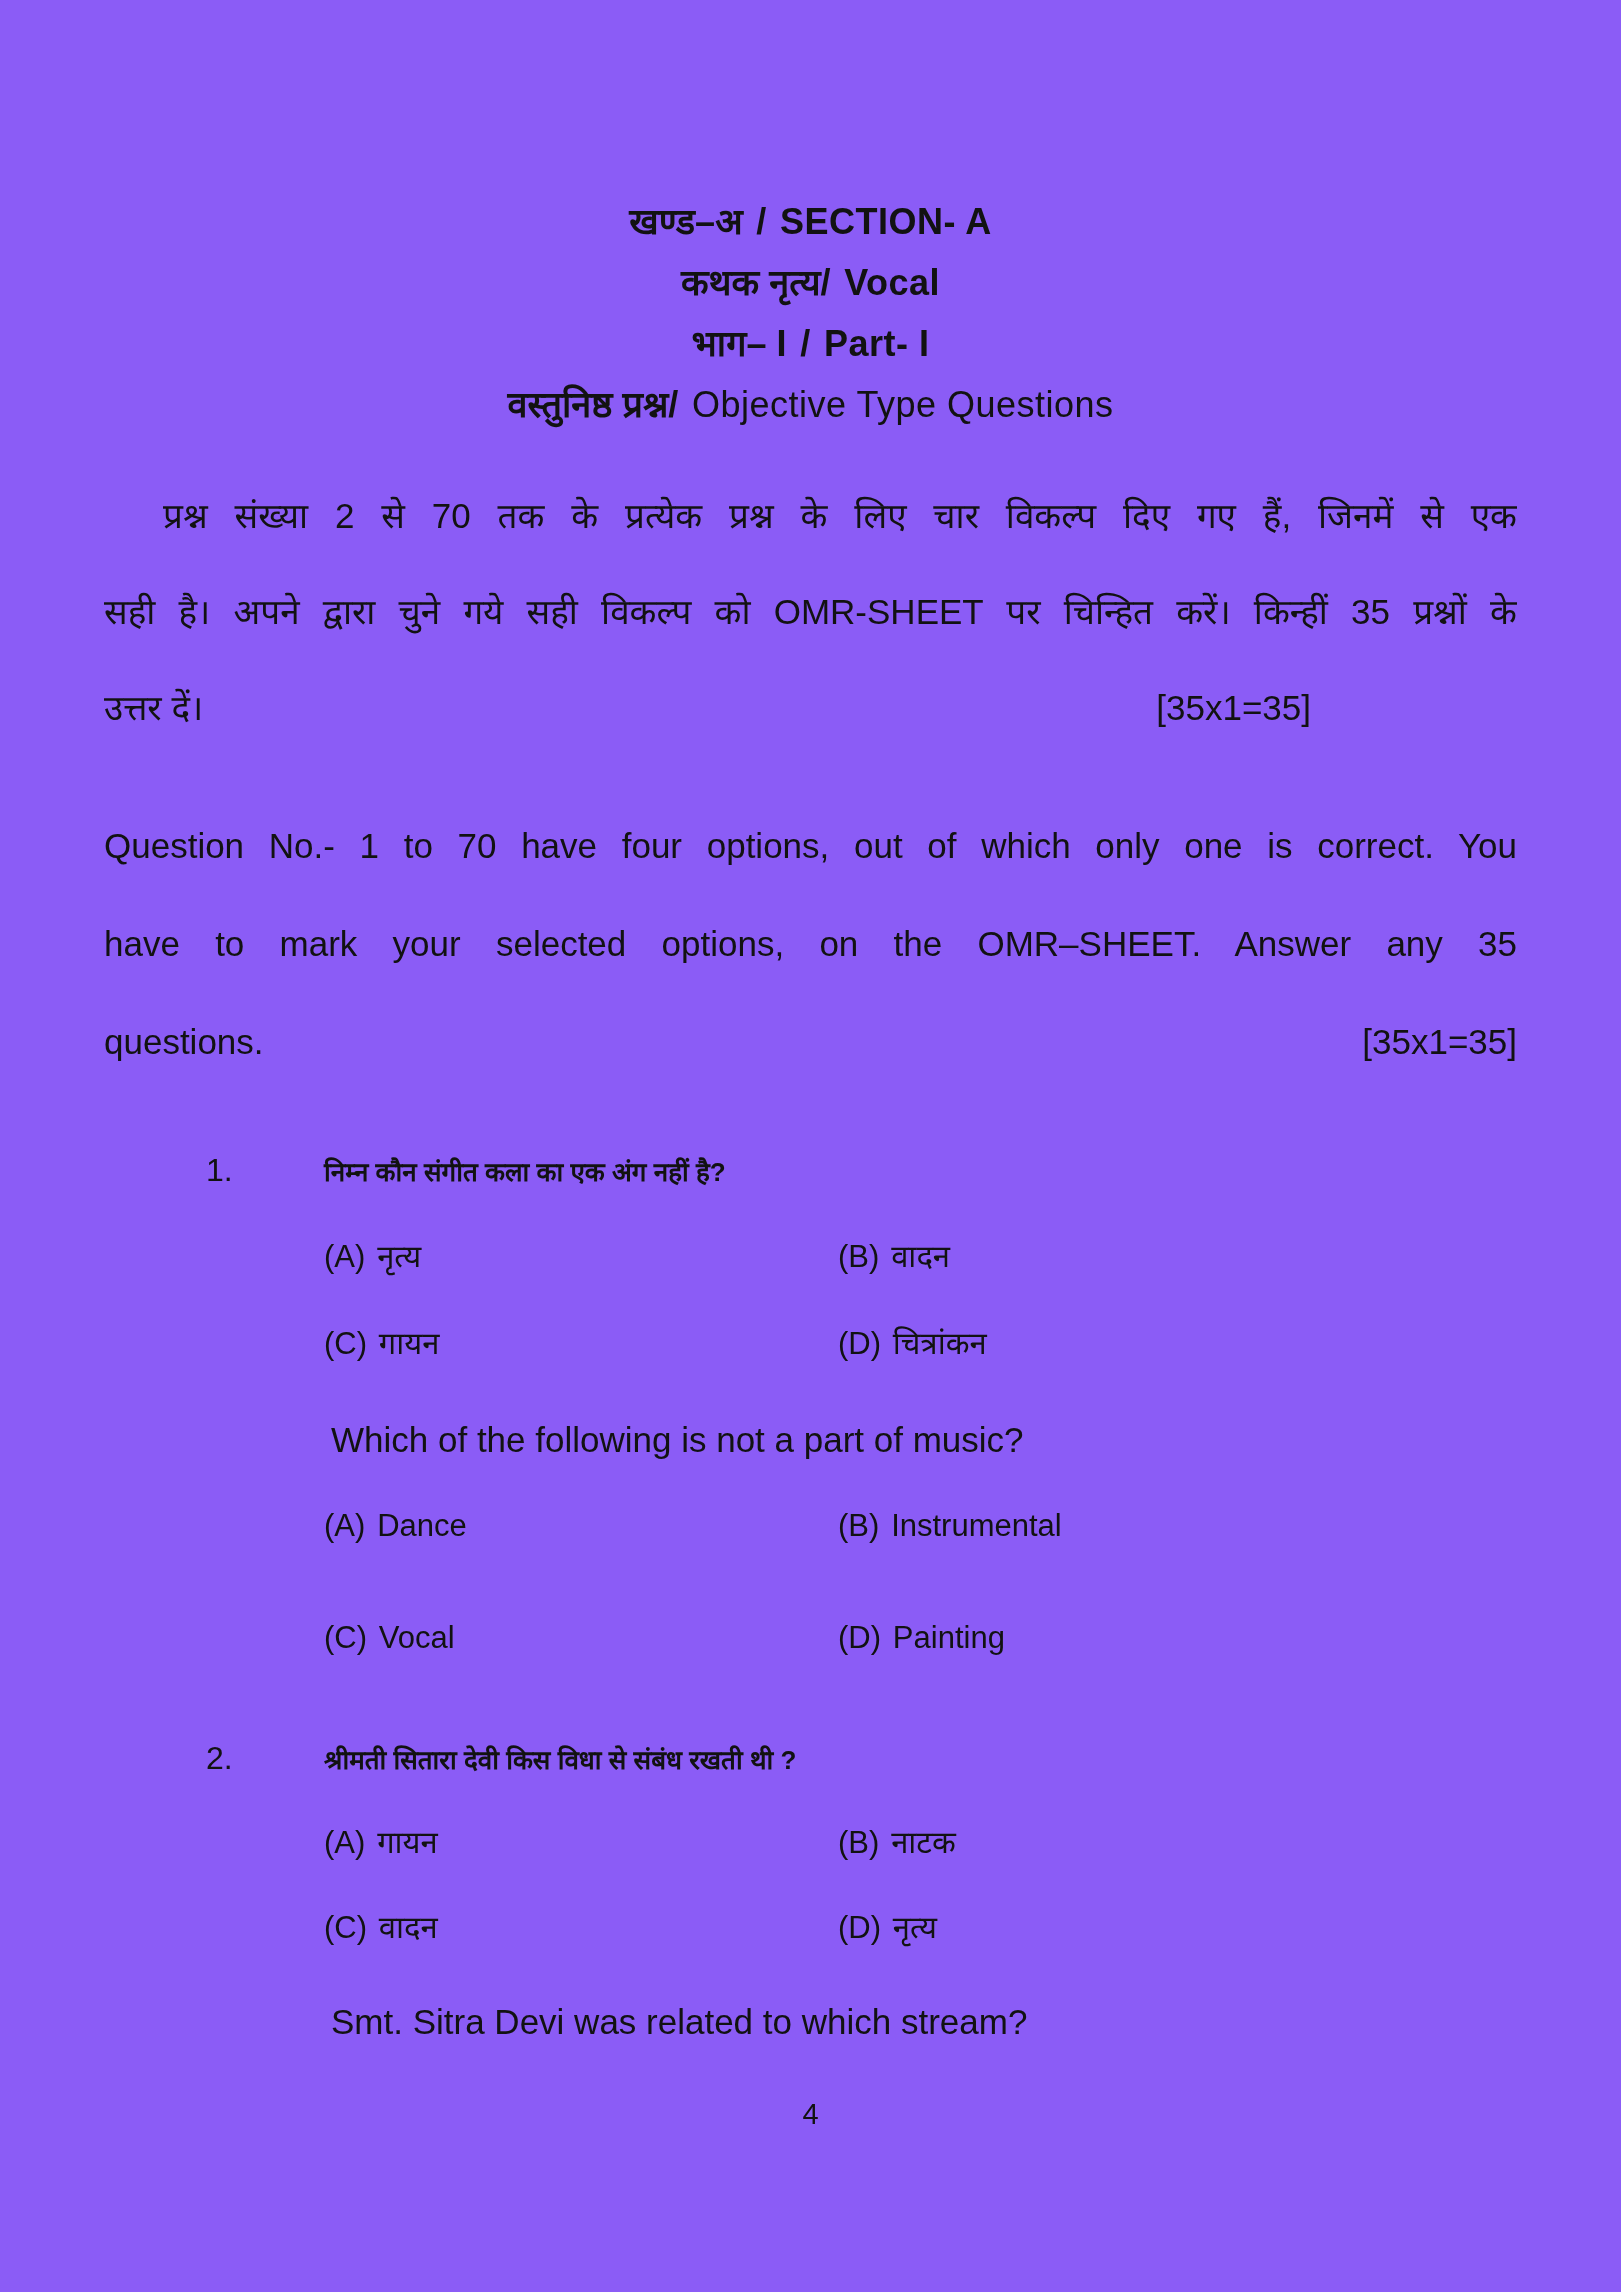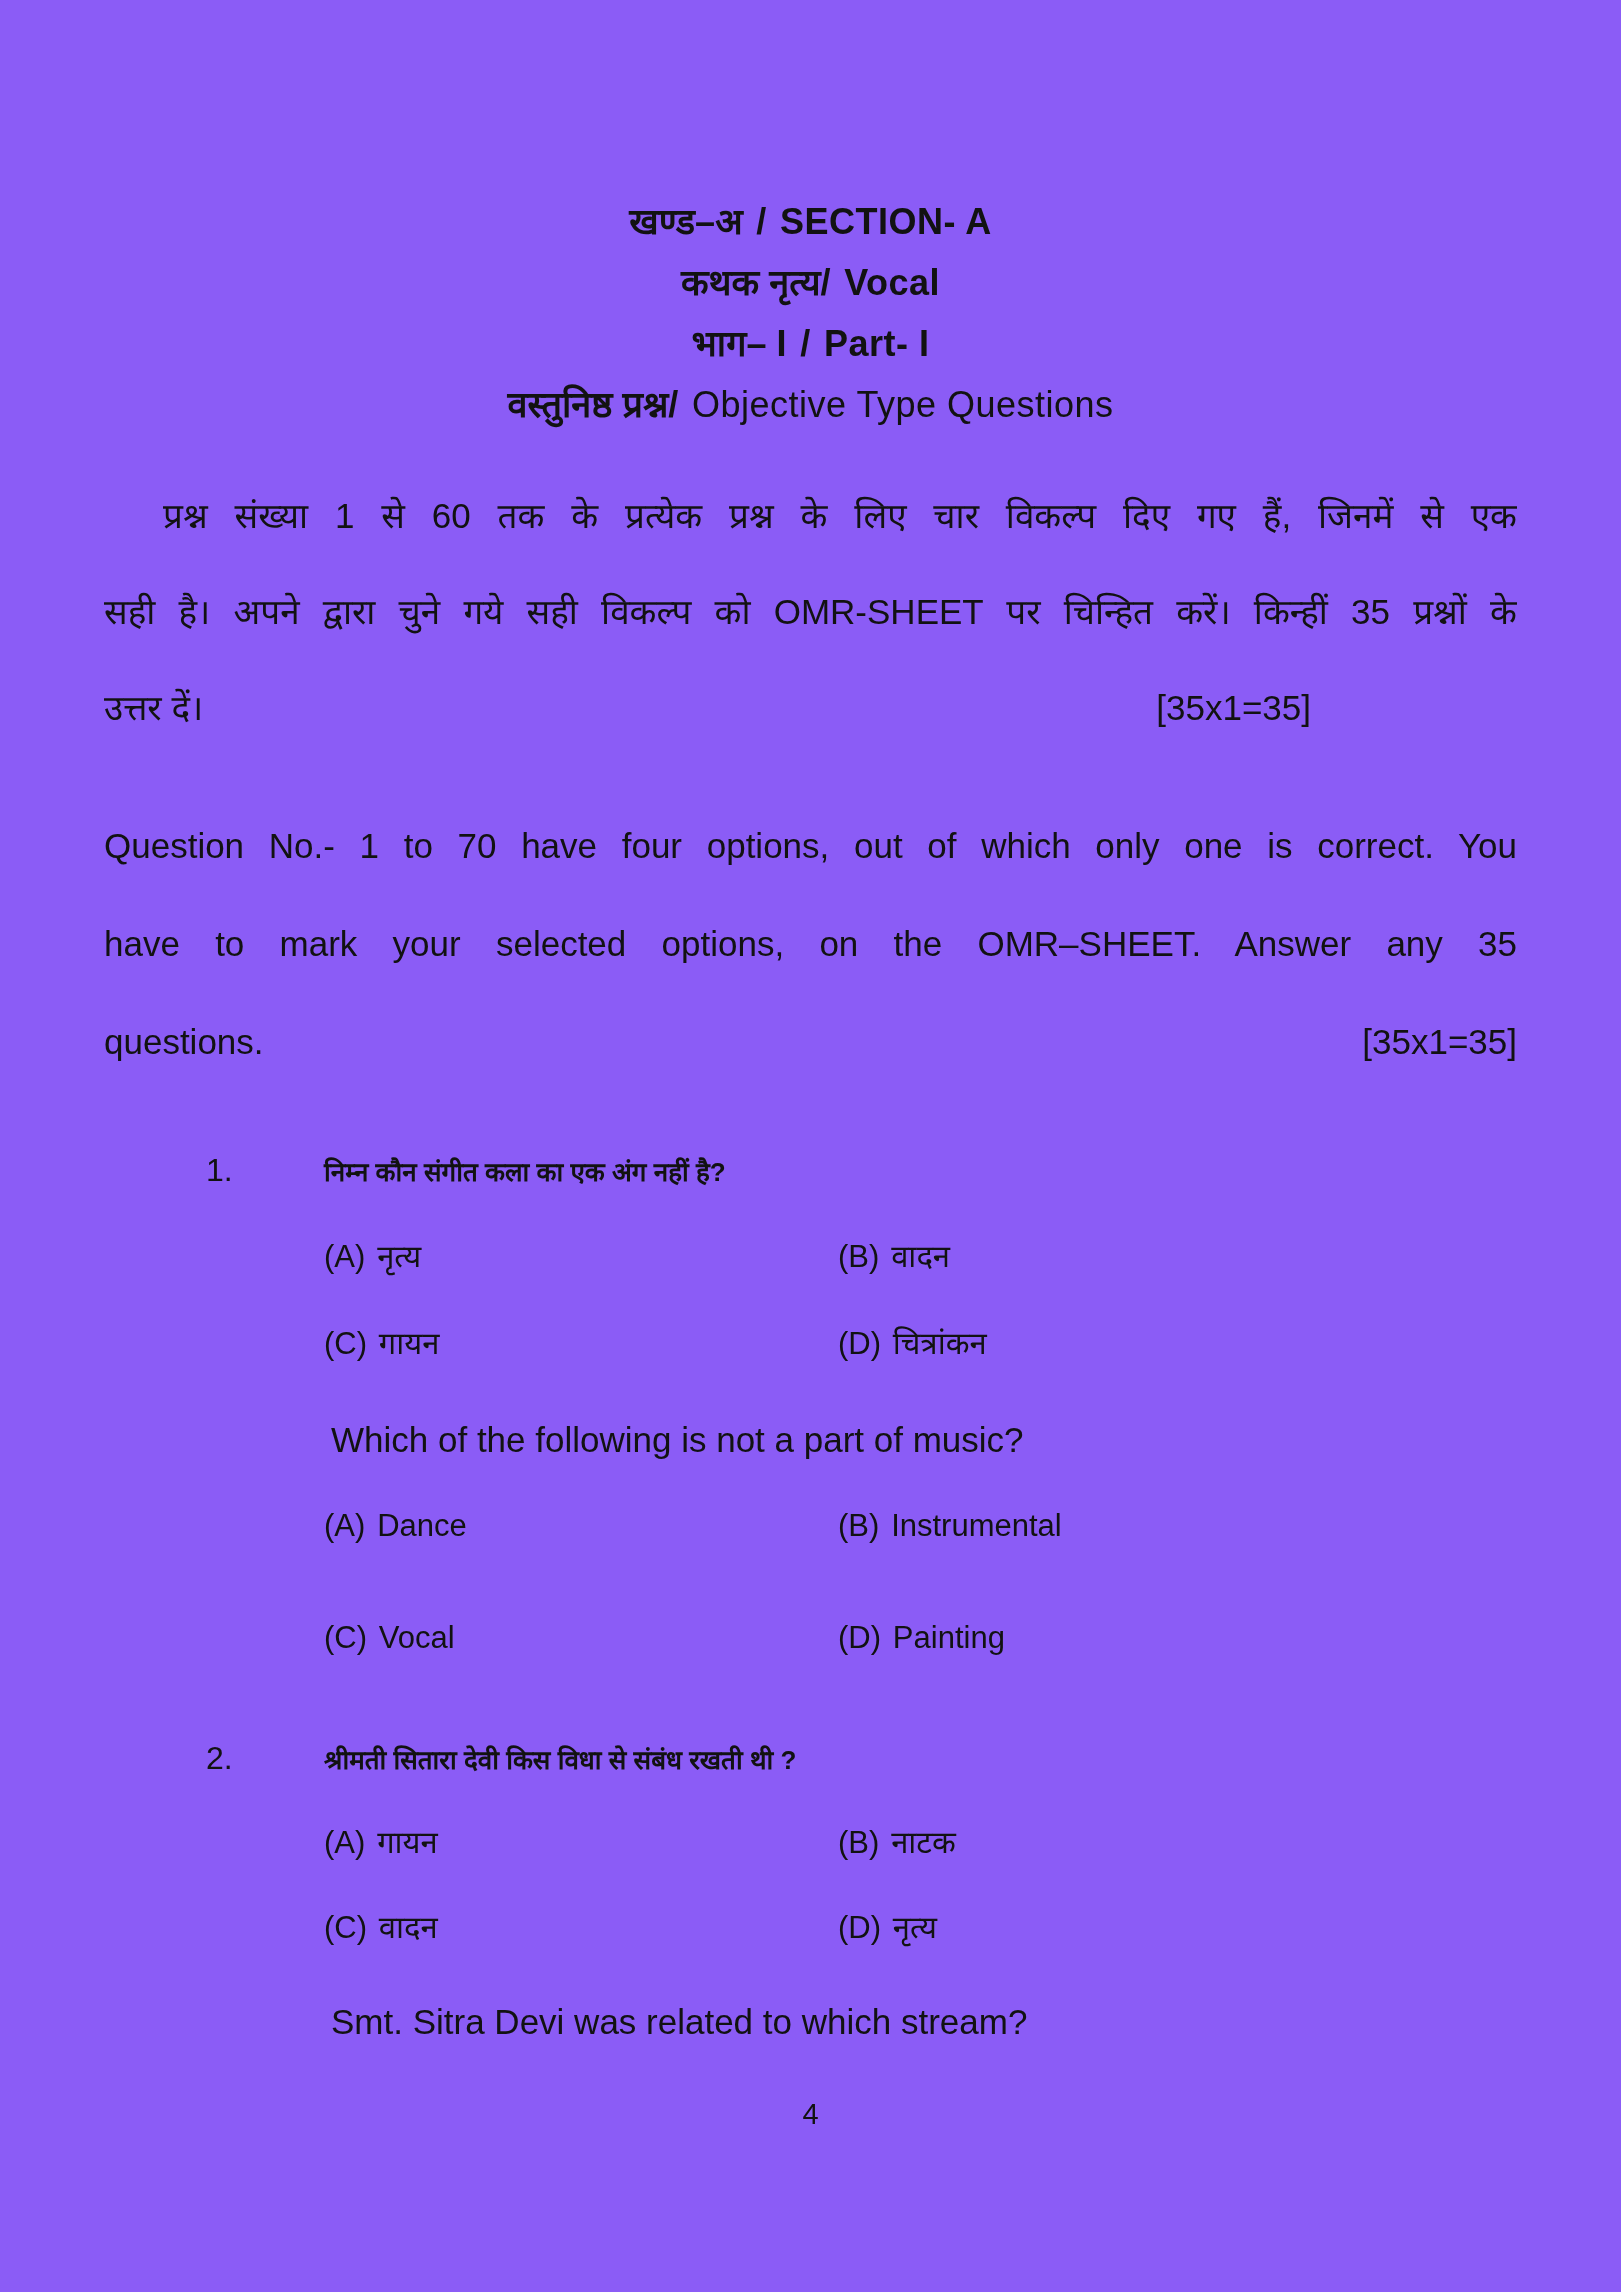--- a/index.html
+++ b/index.html
@@ -95,21 +95,21 @@
       </div>
       <div class="hdr-line">
         <span class="hdr-hi">भाग–  I</span><span class="hdr-sp"></span><span class="hdr-hi">/</span><span class="hdr-sp"></span><span class="hdr-en">Part- I</span>
       </div>
       <div class="hdr-line">
         <span class="hdr-hi">वस्तुनिष्ठ प्रश्न/</span><span class="hdr-sp"></span><span class="hdr-en regular">Objective Type Questions</span>
       </div>
     </div>
 
     <div class="para para-hi">
-      <div class="jline indent">प्रश्न संख्या 1 से 60 तक के प्रत्येक प्रश्न के लिए चार विकल्प दिए गए हैं, जिनमें से एक</div>
+      <div class="jline indent">प्रश्न संख्या 2 से 70 तक के प्रत्येक प्रश्न के लिए चार विकल्प दिए गए हैं, जिनमें से एक</div>
       <div class="jline">सही है। अपने द्वारा चुने गये सही विकल्प को OMR-SHEET पर चिन्हित करें। किन्हीं 35 प्रश्नों के</div>
       <div class="lastline">
         <span>उत्तर दें।</span>
         <span class="marks pull-in">[35x1=35]</span>
       </div>
     </div>
 
     <div class="para para-en">
       <div class="jline">Question No.- 1 to 70 have four options, out of which only one is correct. You</div>
       <div class="jline">have to mark your selected options, on the OMR–SHEET. Answer any 35</div>

